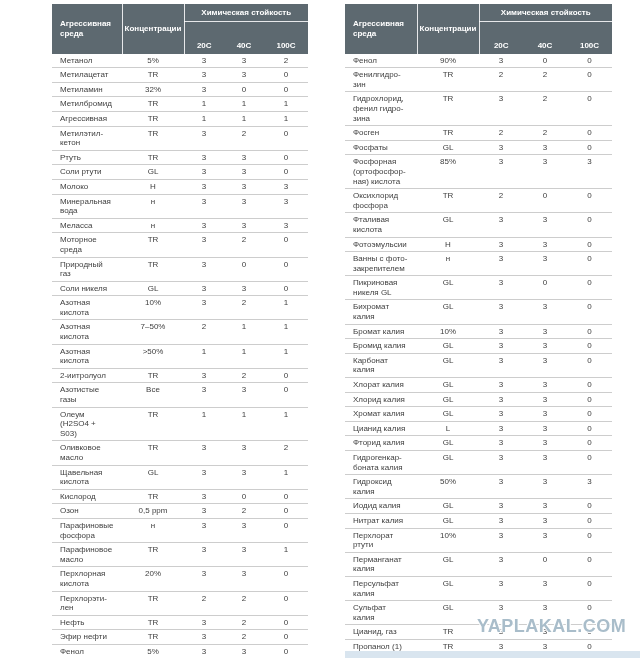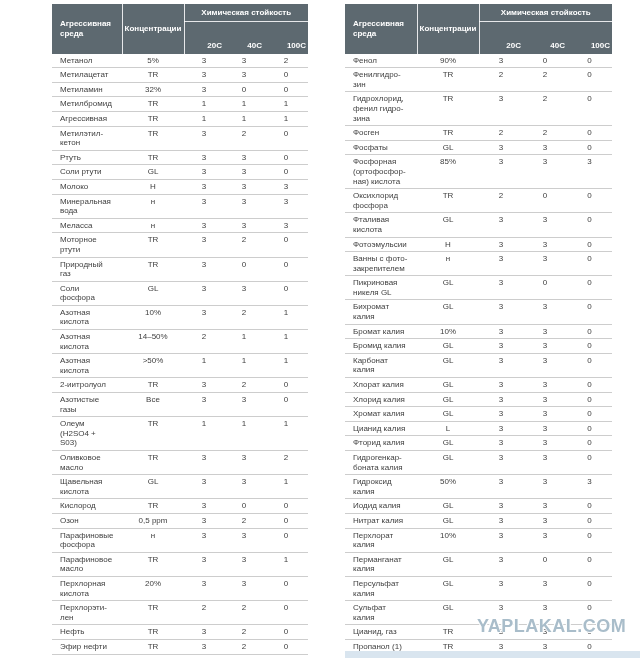--- a/index.html
+++ b/index.html
@@ -43,21 +43,21 @@
     padding: 3px 4px 3px 8px;
     border-right: 1px solid rgba(255,255,255,0.85);
   }
   .th-conc {
     text-align: center; vertical-align: middle;
     padding: 20px 2px;
     border-right: 1px solid rgba(255,255,255,0.85);
   }
   .th-group { text-align: center; padding: 4px 2px 3px 2px; margin-top: 42px; }
   .th-temp  {
-    text-align: right; padding: 18px 2px 3px 2px;
+    text-align: center; padding: 18px 2px 3px 2px;
     border-top: 1px solid rgba(255,255,255,0.85);
   }
   table.chem td {
     border-bottom: 1px solid var(--row-line);
     vertical-align: top;
     padding: 2px 2px;
     text-align: center;
     color: var(--text-color);
   }
   table.chem td.c-name {
@@ -183,50 +183,50 @@
             <td>3</td>
           </tr>
           <tr>
             <td class="c-name">Меласса</td>
             <td>н</td>
             <td>3</td>
             <td>3</td>
             <td>3</td>
           </tr>
           <tr>
-            <td class="c-name">Моторное ртути</td>
+            <td class="c-name">Моторное среда</td>
             <td>TR</td>
             <td>3</td>
             <td>2</td>
             <td>0</td>
           </tr>
           <tr>
             <td class="c-name">Природный газ</td>
             <td>TR</td>
             <td>3</td>
             <td>0</td>
             <td>0</td>
           </tr>
           <tr>
-            <td class="c-name">Соли фосфора</td>
+            <td class="c-name">Соли никеля</td>
             <td>GL</td>
             <td>3</td>
             <td>3</td>
             <td>0</td>
           </tr>
           <tr>
             <td class="c-name">Азотная кислота</td>
             <td>10%</td>
             <td>3</td>
             <td>2</td>
             <td>1</td>
           </tr>
           <tr>
             <td class="c-name">Азотная кислота</td>
-            <td>14–50%</td>
+            <td>7–50%</td>
             <td>2</td>
             <td>1</td>
             <td>1</td>
           </tr>
           <tr>
             <td class="c-name">Азотная кислота</td>
             <td>&gt;50%</td>
             <td>1</td>
             <td>1</td>
             <td>1</td>
@@ -515,21 +515,21 @@
             <td>0</td>
           </tr>
           <tr>
             <td class="c-name">Нитрат калия</td>
             <td>GL</td>
             <td>3</td>
             <td>3</td>
             <td>0</td>
           </tr>
           <tr>
-            <td class="c-name">Перхлорат калия</td>
+            <td class="c-name">Перхлорат ртути</td>
             <td>10%</td>
             <td>3</td>
             <td>3</td>
             <td>0</td>
           </tr>
           <tr>
             <td class="c-name">Перманганат калия</td>
             <td>GL</td>
             <td>3</td>
             <td>0</td>

